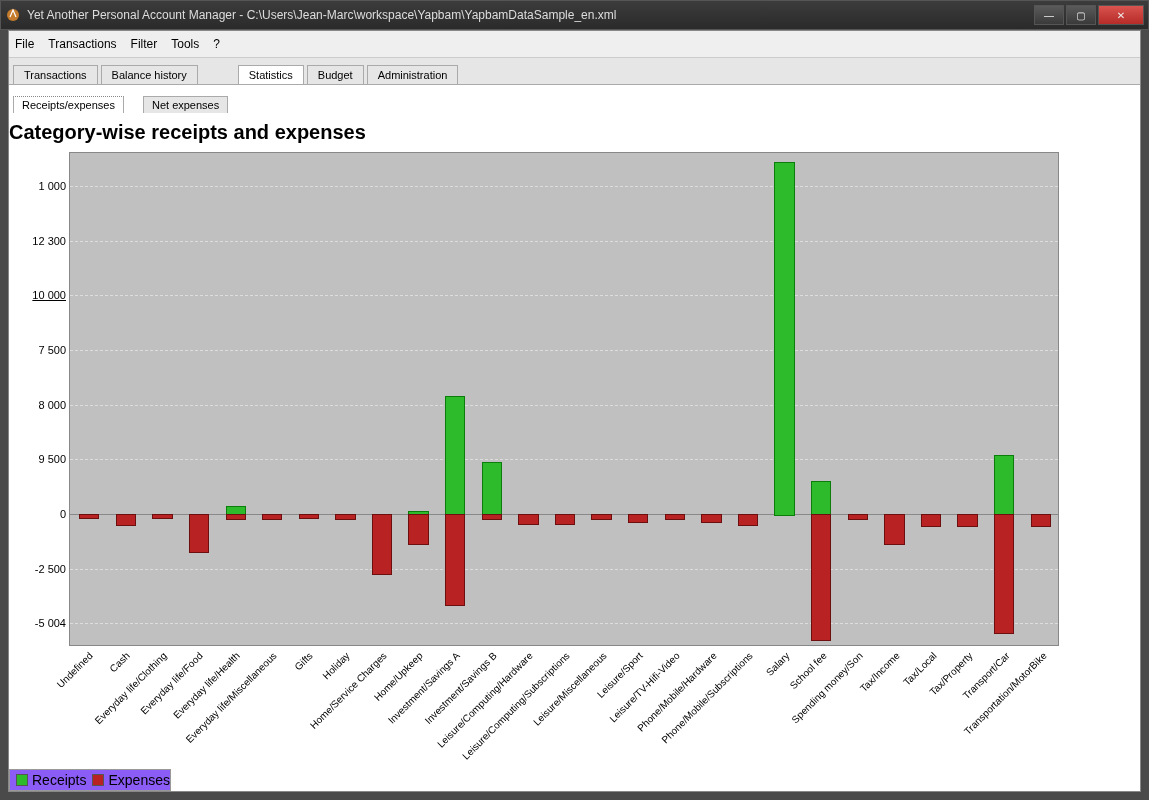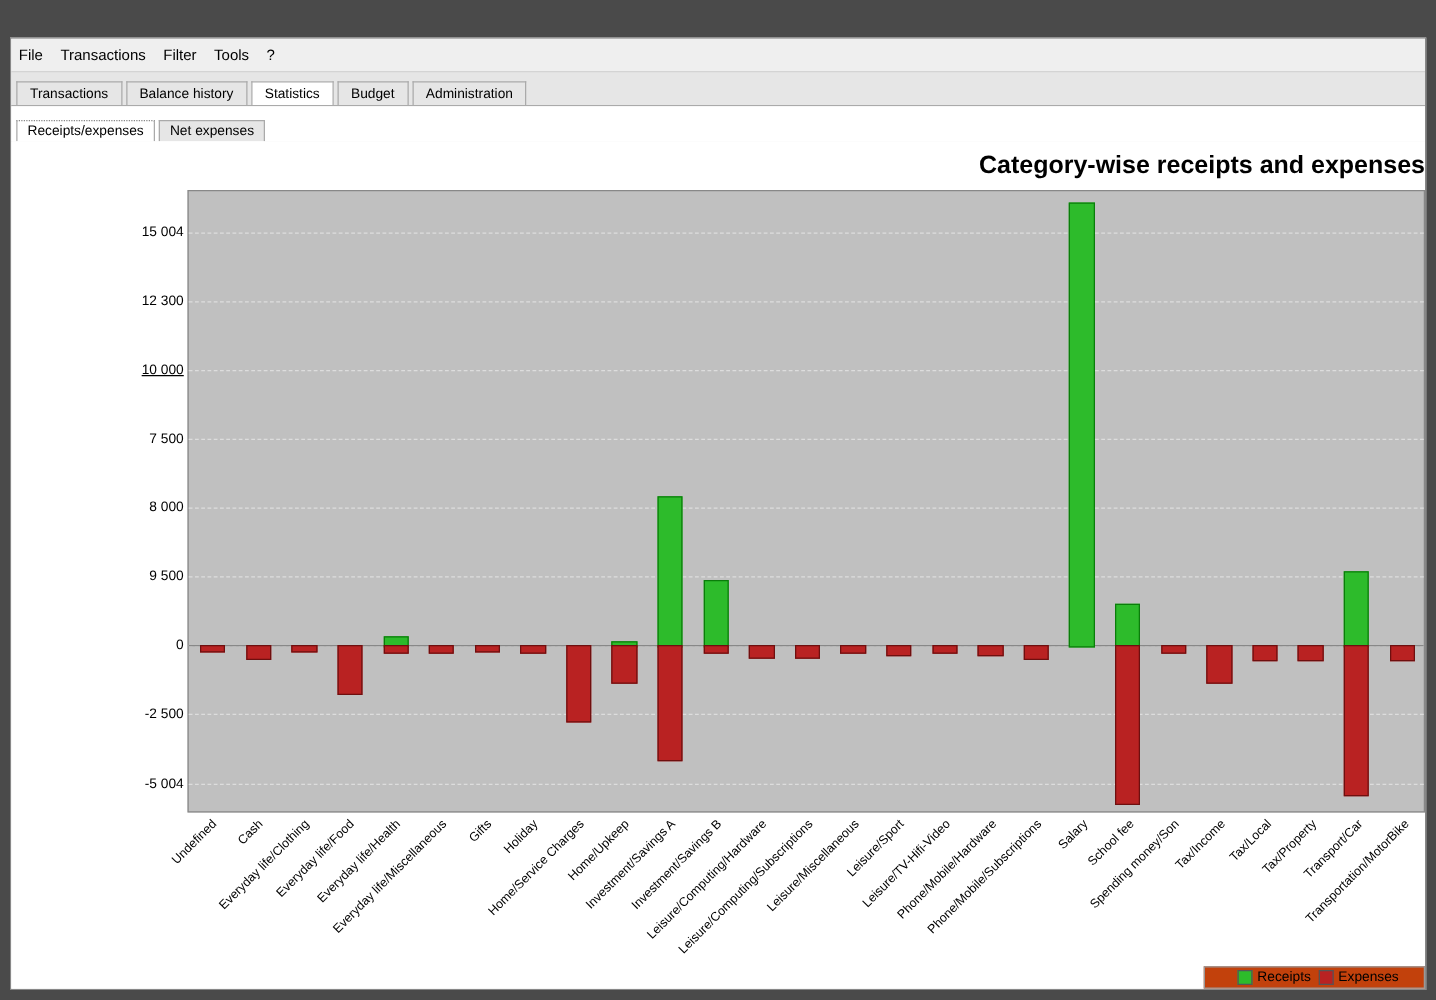--- a/index.html
+++ b/index.html
@@ -9,49 +9,63 @@
   .titlebar .title { flex:1; font-size:12px; }
   .win-buttons { display:flex; }
   .win-btn { width:28px; height:18px; margin-left:2px; border:1px solid #555; display:flex; align-items:center; justify-content:center; font-size:10px; color:#eee; }
   .win-btn.close { background: linear-gradient(to bottom, #d9534f, #b52b27); width:44px; }
   .win-btn.minmax { background: linear-gradient(to bottom, #5a5a5a, #3a3a3a); }
   .client { position:absolute; top:30px; left:8px; right:8px; bottom:8px; background:#efefef; border:1px solid #888; display:flex; flex-direction:column; }
   .menubar { height:22px; background:#efefef; display:flex; align-items:center; padding:2px 6px; border-bottom:1px solid #ccc; }
   .menubar span { margin-right:14px; cursor:default; }
   .tabs-row { height:26px; display:flex; align-items:flex-end; padding:0 4px; border-bottom:1px solid #aaa; background:#e6e6e6; }
   .tab { padding:3px 10px; border:1px solid #aaa; border-bottom:none; margin-right:3px; background:#e6e6e6; font-size:11px; cursor:default; }
-  .tab.active { background:#fff; }
+  .tab.active { background:#fff;margin-left:37px; }
   .sub-tabs-row { height:24px; display:flex; align-items:flex-end; padding:4px 4px 0 4px; background:#fff; }
-  .sub-tab { padding:2px 8px; border:1px solid #aaa; border-bottom:none; margin-right:3px; background:#e6e6e6; font-size:11px; cursor:default; }
+  .sub-tab { padding:2px 8px; border:1px solid #aaa; border-bottom:none; margin-right:19px; background:#e6e6e6; font-size:11px; cursor:default; }
   .sub-tab.active { background:#fff; border-top:1px dotted #888; }
-  .chart-panel { flex:1; background:#fff; display:flex; flex-direction:column; align-items:flex-end; overflow:hidden; }
+  .chart-panel { flex:1; background:#fff; display:flex; flex-direction:column; align-items:flex-start; overflow:hidden; }
   .chart-title { font-size:20px; font-weight:bold; margin:8px 0 4px 0; }
   .plot-area-wrap { width:1050px; height:500px; position:relative; margin-top:4px; }
   .plot-area { position:absolute; left:60px; right:0; top:0; bottom:0; background:#c0c0c0; border:1px solid #888; }
   .gridline { position:absolute; left:0; right:0; border-top:1px dashed #ddd; }
   .ytick { position:absolute; right:100%; width:58px; text-align:right; font-size:11px; transform:translateY(-50%); padding-right:4px; }
   .zero-line { position:absolute; left:0; right:0; border-top:1px solid #888; }
   .bars-layer { position:absolute; left:0; right:0; top:0; bottom:0; display:flex; }
   .cat { flex:1; position:relative; }
   .bar { position:absolute; width:50%; }
   .bar.receipt { background:#2dbb2b; border:1px solid #0a7d0a; }
   .bar.expense { background:#b92222; border:1px solid #6e0f0f; }
   .xlabels { width:1050px; height:120px; position:relative; margin-left:0; }
   .xlabels-inner { position:absolute; left:60px; right:0; top:0; bottom:0; display:flex; }
   .xlabel-slot { flex:1; position:relative; }
   .xlabel-text { position:absolute; left:50%; top:4px; transform-origin: left top; transform: rotate(-45deg) translateX(-100%); font-size:10px; white-space:nowrap; }
-  .legend { margin-top:4px; border:1px solid #999; padding:2px 20px; display:flex; align-items:center; font-size:11px; background:#c2410c; }
+  .legend { margin-top:4px; border:1px solid #999; padding:2px 0; display:flex; align-items:center; font-size:14px; background:#8b5cf6; }
   .swatch { width:10px; height:10px; display:inline-block; margin:0 4px 0 6px; border:1px solid #555; }
   .swatch.green { background:#2dbb2b; }
   .swatch.red { background:#b92222; }
 </style>
 </head>
 <body>
 
 <div class="window">
+  <div class="titlebar">
+    <span class="icon">
+      <svg width="16" height="16" viewBox="0 0 16 16">
+          <circle cx="8" cy="8" r="6" fill="#c57b2c"></circle>
+          <path d="M5 10 L8 3 L11 10" stroke="#fff" stroke-width="1.2" fill="none"></path>
+        </svg>
+    </span>
+    <span class="title">Yet Another Personal Account Manager - C:\Users\Jean-Marc\workspace\Yapbam\YapbamDataSample_en.xml</span>
+    <div class="win-buttons">
+      <div class="win-btn minmax">—</div>
+      <div class="win-btn minmax">▢</div>
+      <div class="win-btn close">✕</div>
+    </div>
+  </div>
 
   <div class="client">
     <div class="menubar">
       <span>File</span>
       <span>Transactions</span>
       <span>Filter</span>
       <span>Tools</span>
       <span>?</span>
     </div>
 
@@ -67,21 +81,21 @@
       <div class="sub-tab active">Receipts/expenses</div>
       <div class="sub-tab">Net expenses</div>
     </div>
 
     <div class="chart-panel">
       <div class="chart-title">Category-wise receipts and expenses</div>
 
       <div class="plot-area-wrap">
         <div class="plot-area" id="plot-area">
             <div class="gridline" style="top: 6.66667%;"></div>
-            <div class="ytick" style="top: 6.66667%;">15 004</div>
+            <div class="ytick" style="top: 6.66667%;">1 000</div>
             <div class="gridline" style="top: 17.7778%;"></div>
             <div class="ytick" style="top: 17.7778%;">12 300</div>
             <div class="gridline" style="top: 28.8889%;"></div>
             <div class="ytick" style="top: 28.8889%; text-decoration: underline;">10 000</div>
             <div class="gridline" style="top: 40%;"></div>
             <div class="ytick" style="top: 40%;">7 500</div>
             <div class="gridline" style="top: 51.1111%;"></div>
             <div class="ytick" style="top: 51.1111%;">8 000</div>
             <div class="gridline" style="top: 62.2222%;"></div>
             <div class="ytick" style="top: 62.2222%;">9 500</div>

